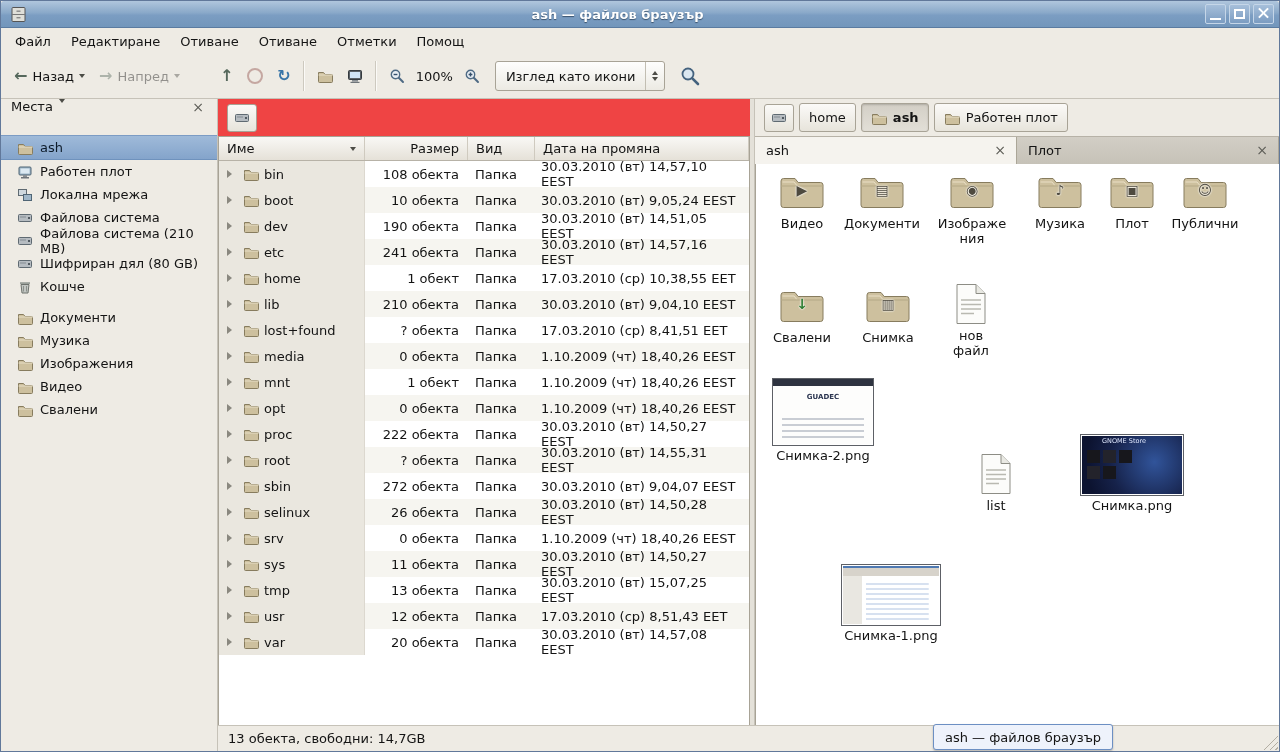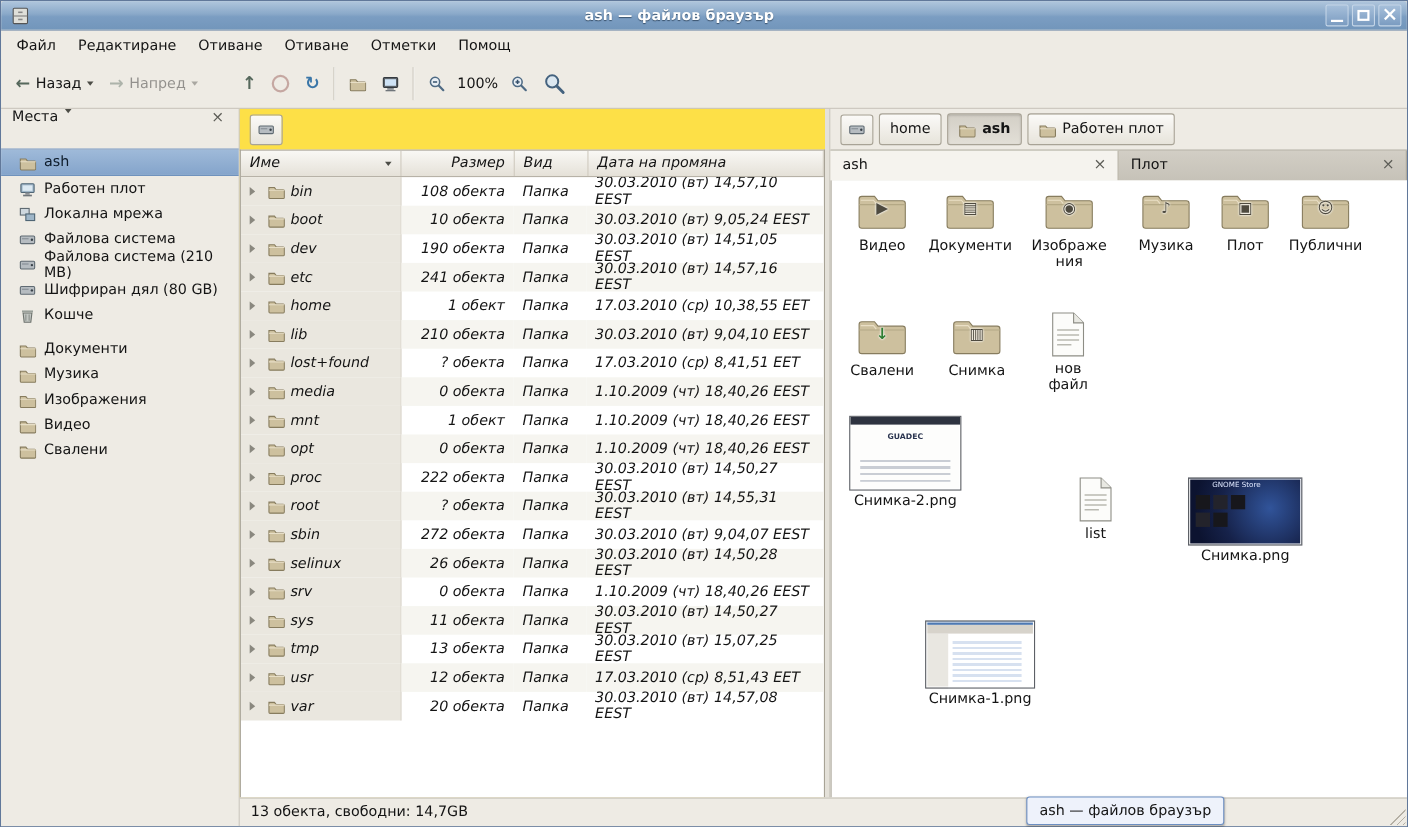--- a/index.html
+++ b/index.html
@@ -55,21 +55,21 @@
   .side-sep{height:8px;}
   .icon16{width:16px;height:16px;flex:0 0 16px;display:inline-block;line-height:0;}
 
   .content{flex:1;display:flex;flex-direction:column;min-width:0;}
   .panes{flex:1;display:flex;min-height:0;}
   .pane-top{height:37px;flex:0 0 37px;display:flex;align-items:center;gap:5px;padding:0 9px;}
   .mini-btn{width:28px;height:26px;border:1px solid #a8a396;border-radius:3px;
     background:linear-gradient(#fbfaf8,#e7e4db);display:flex;align-items:center;justify-content:center;}
 
   
-  .pane-mid{flex:0 0 532px;display:flex;flex-direction:column;min-height:0;background:#fde047;font-style:italic;}
+  .pane-mid{flex:0 0 532px;display:flex;flex-direction:column;min-height:0;background:#ef4444;}
   .listwrap{flex:1;display:flex;flex-direction:column;min-height:0;background:#fff;overflow:hidden;
     border-top:1px solid #a8a396;border-left:1px solid #a8a396;border-right:1px solid #a8a396;}
   .list-header{display:flex;flex:0 0 23px;background:linear-gradient(#f9f8f5,#e5e1d8);border-bottom:1px solid #b7b2a7;}
   .list-header .hcol{display:flex;align-items:center;padding:0 8px;border-right:1px solid #cfcabf;background:none;}
   .hcol .sort{margin-left:auto;}
   .rows{flex:1;overflow:hidden;}
   .trow{display:flex;height:26px;align-items:stretch;}
   .cell{display:flex;align-items:center;padding:0 8px;min-width:0;}
   .c-name{flex:0 0 129px;gap:5px;padding-left:8px;}
   .trow .c-name{background:#eae7df;border-right:1px solid #dcd8cf;}
@@ -203,20 +203,27 @@
           </svg></span>
     </div>
     <span class="zoom-level">100%</span>
     <div class="tbtn">
       <span class="icon16"><svg width="16" height="16" viewBox="0 0 16 16">
             <circle cx="6.5" cy="6.5" r="4.2" fill="#e8eef4" stroke="#4e6a84" stroke-width="1.4"></circle>
             <path d="M9.8 9.8 L14 14" stroke="#4e6a84" stroke-width="2" stroke-linecap="round"></path>
             <path d="M4.6 6.5 h3.8 M6.5 4.6 v3.8" stroke="#35506b" stroke-width="1.4"></path>
           </svg></span>
     </div>
+    <div class="combo">
+      <span class="view-mode-label">Изглед като икони</span>
+      <span class="combo-arrows">
+        <span class="tri-up"></span>
+        <span class="dd"></span>
+      </span>
+    </div>
     <div class="tbtn">
       <span style="line-height:0"><svg width="20" height="20" viewBox="0 0 20 20">
             <circle cx="8" cy="8" r="5.5" fill="#dbe7f0" stroke="#44627e" stroke-width="1.8"></circle>
             <path d="M12.3 12.3 L18 18" stroke="#44627e" stroke-width="2.6" stroke-linecap="round"></path>
           </svg></span>
     </div>
   </div>
 
   <div class="main">
 
@@ -745,21 +752,21 @@
               <div class="ivitem" style="left: 14px; top: 214px; width: 106px;">
                 <div class="ivicon">
                   <div class="thumb thumb-web" style="width: 100px; height: 66px;">
                     <div class="th-band"></div>
                     <div class="th-cap">GUADEC</div>
                     <div class="th-lines"></div>
                   </div>
                 </div>
                 <div class="ivlabel">Снимка-2.png</div>
               </div>
-              <div class="ivitem" style="left: 212px; top: 268px; width: 56px; text-align: center;">
+              <div class="ivitem" style="left: 212px; top: 288px; width: 56px; text-align: center;">
                 <div class="ivicon">
                   <svg width="34" height="42" viewBox="0 0 34 42">
                     <path d="M3 1.5 h19 l9 9 V40.5 H3 z" fill="#fcfcfa" stroke="#8d8d85"></path>
                     <path d="M22 1.5 v9 h9" fill="#e9e9e3" stroke="#8d8d85"></path>
                     <g stroke="#b9b9b1" stroke-width="1.4">
                       <path d="M7 17 h20 M7 21.5 h20 M7 26 h20 M7 30.5 h13"></path>
                     </g>
                   </svg>
                 </div>
                 <div class="ivlabel">list</div>

